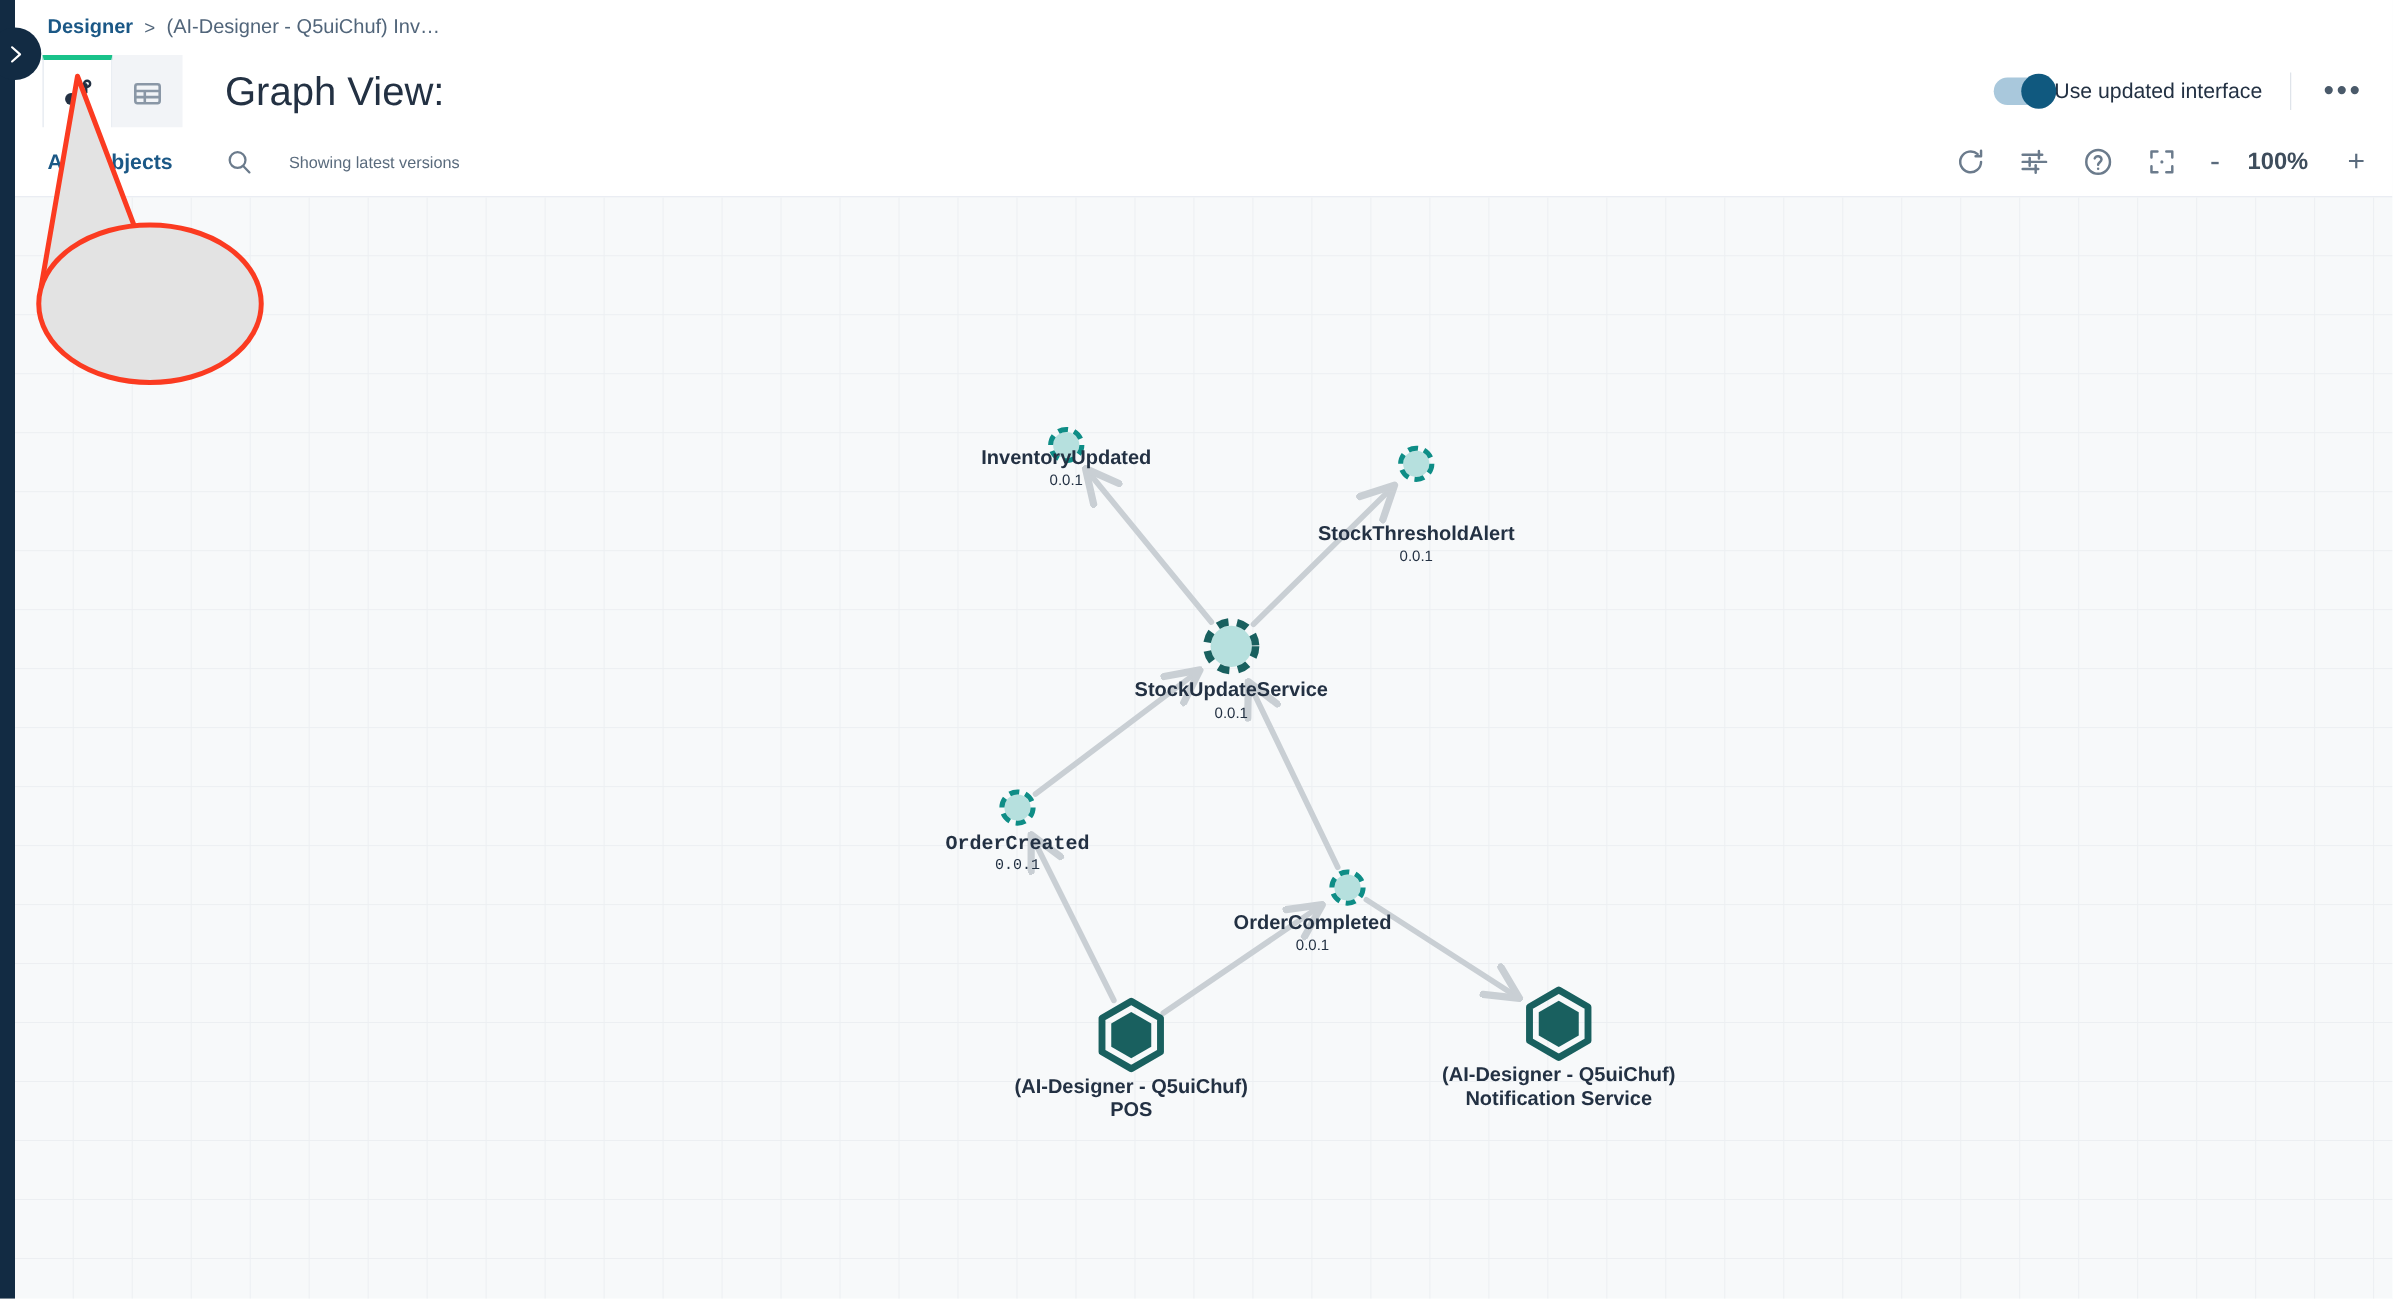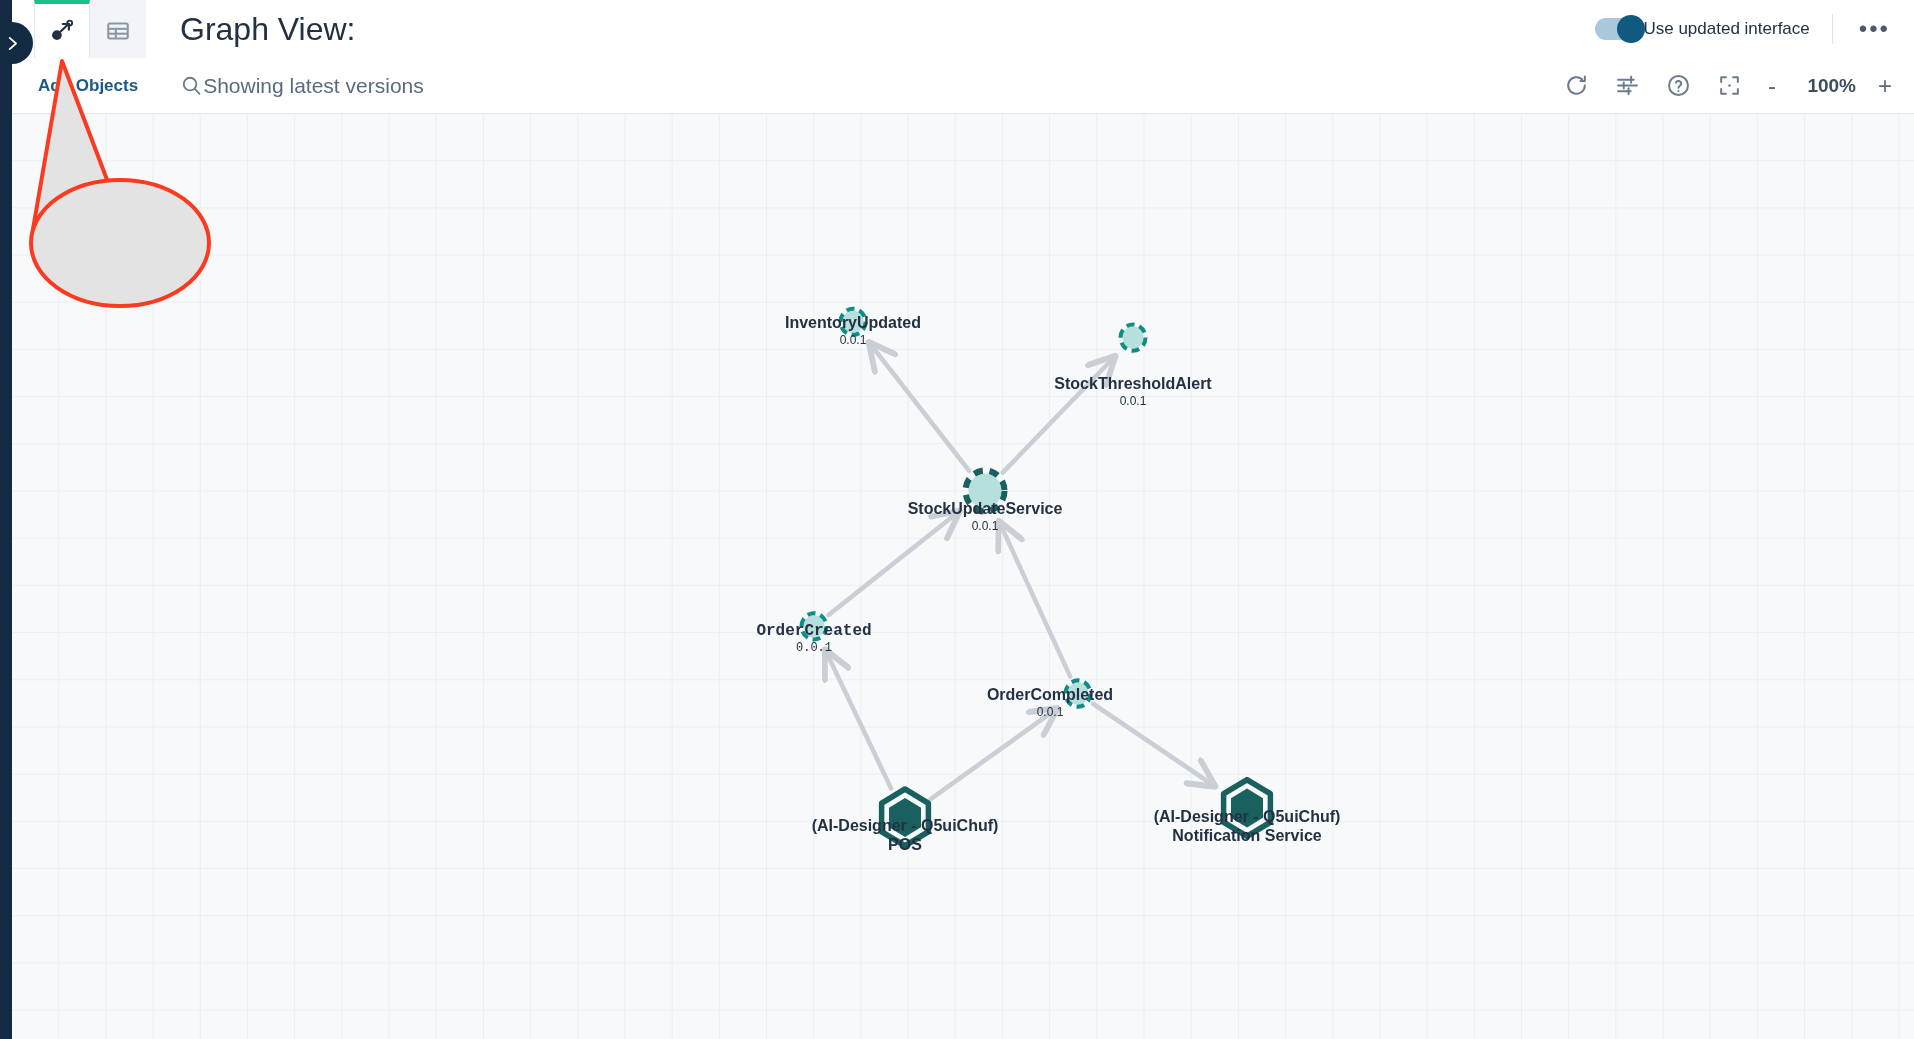--- a/index.html
+++ b/index.html
@@ -108,28 +108,29 @@
     border-bottom: 1px solid #e3e8ef;
     padding-left: 26px; padding-right: 22px;
     position: relative;
   }
   .add-objects {
     font-size: 17px; font-weight: 700; color: #1b5886; cursor: pointer;
   }
   .tb-search { margin-left: 42px; cursor: pointer; display: flex; align-items: center; }
   .tb-search svg { width: 23px; height: 23px; }
   .showing {
-    font-size: 21px; color: #5a6b7d; text-align: right;
+    margin-left: 28px;
+    font-size: 13px; color: #5a6b7d; text-align: right;
   }
   .tb-right { margin-left: auto; display: flex; align-items: center; gap: 26px; }
   .tb-icon { cursor: pointer; display: flex; align-items: center; justify-content: center; }
   .tb-icon svg { width: 25px; height: 25px; }
   .zoom-ctrl { display: flex; align-items: center; gap: 22px; }
   .zoom-btn { font-size: 24px; color: #5a6b7d; cursor: pointer; line-height: 1; }
-  .zoom-val { font-size: 19px; font-weight: 700; color: #3e4d5c; min-width: 58px; text-align: right; }
+  .zoom-val { font-size: 19px; font-weight: 700; color: #3e4d5c; min-width: 58px; text-align: left; }
 
   
   .canvas {
     flex: 1 1 auto;
     position: relative;
     background-color: #f7f9fa;
     background-image:
       linear-gradient(to right, #eceff2 1px, transparent 1px),
       linear-gradient(to bottom, #eceff2 1px, transparent 1px);
     background-size: 47.2px 47.2px;
@@ -168,20 +169,25 @@
   <div class="rail">
     <div class="rail-expand">
       <svg viewBox="0 0 24 24" fill="none" stroke="#ffffff" stroke-width="2.4" stroke-linecap="round" stroke-linejoin="round">
         <polyline points="8 4 17 12 8 20"></polyline>
       </svg>
     </div>
   </div>
 
   <div class="main">
 
+    <div class="breadcrumb">
+      <span class="bc-root">Designer</span>
+      <span class="bc-sep">&gt;</span>
+      <span class="bc-leaf">(AI-Designer - Q5uiChuf) Inv…</span>
+    </div>
 
     <div class="header">
       <div class="tabs">
         <div class="tab active">
           <svg viewBox="0 0 28 28" fill="none" stroke="#233143" stroke-width="2.3" stroke-linecap="round" stroke-linejoin="round">
             <circle cx="8.5" cy="18.5" r="5.2" fill="#233143" stroke="none"></circle>
             <line x1="12.3" y1="14.9" x2="21" y2="6.4"></line>
             <line x1="14.8" y1="6.4" x2="21.4" y2="6.4"></line>
             <line x1="21.4" y1="6.4" x2="21.4" y2="12.6"></line>
             <circle cx="22.3" cy="5.4" r="2.6" stroke="#233143" stroke-width="2.1" fill="none"></circle>

